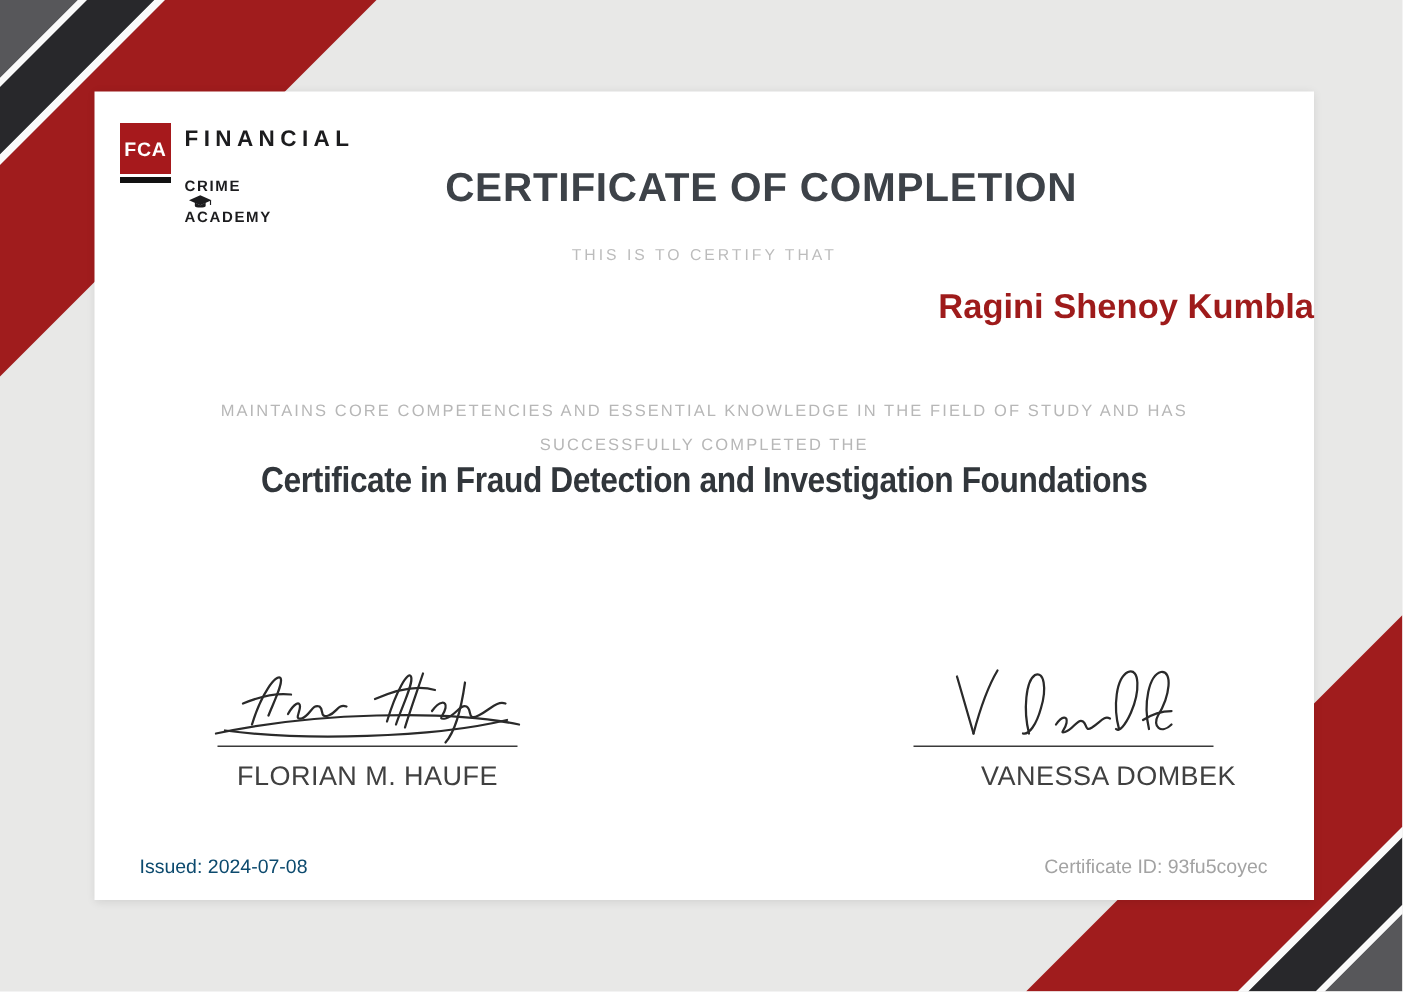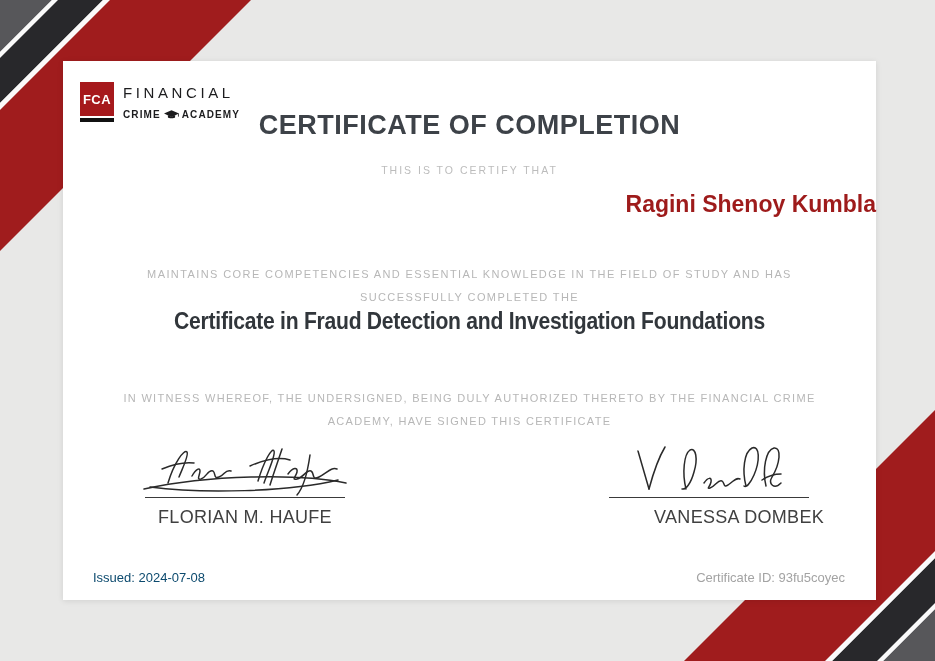--- a/index.html
+++ b/index.html
@@ -20,26 +20,26 @@
   
   .brand{position:absolute;left:17px;top:21px;display:flex;align-items:flex-start;}
   .fca-mark{width:34px;}
   .fca-box{
     width:34px;height:34px;background:#a6191c;color:#fff;
     display:flex;align-items:center;justify-content:center;
     font-size:13px;font-weight:bold;letter-spacing:.5px;
   }
   .fca-bar{width:34px;height:4px;background:#111;margin-top:2px;}
   .brand-text{margin-left:9px;padding-top:2px;}
-  .brand-line1{font-size:15px;font-weight:normal;color:#1c1c1e;letter-spacing:3.6px;}
-  .brand-line2{display:flex;align-items:flex-end;margin-top:8px;font-size:10px;font-weight:bold;color:#1c1c1e;letter-spacing:1.1px;}
+  .brand-line1{font-size:15px;font-weight:bold;color:#1c1c1e;letter-spacing:3.6px;}
+  .brand-line2{display:flex;align-items:flex-start;margin-top:18px;font-size:10px;font-weight:bold;color:#1c1c1e;letter-spacing:1.1px;flex-direction:column;}
   .cap-icon{width:15px;height:10px;margin:0 3px;}
   
   .ctr{position:absolute;left:0;width:100%;text-align:center;}
-  .cert-title{top:49px;font-size:27px;font-weight:bold;color:#3d4248;letter-spacing:.5px;}
+  .cert-title{top:49px;font-size:27px;font-weight:bold;color:#3d4248;letter-spacing:.5px;padding-left:38px;}
   .certify{top:103px;font-size:10.5px;color:#bcbcbc;letter-spacing:2px;}
   .recipient{top:130px;font-size:23px;font-weight:bold;color:#9e1b1b;text-align:right;}
   .bodytext{top:202px;font-size:11px;color:#b7b7b7;letter-spacing:1.4px;line-height:23px;}
   .course{top:246px;font-size:24px;font-weight:bold;color:#31363b;letter-spacing:-.3px;transform:scaleX(.88);transform-origin:center;white-space:nowrap;}
   .witness{top:326px;font-size:11px;color:#b7b7b7;letter-spacing:1.3px;line-height:23px;}
   
   .sig-col{position:absolute;top:372px;width:230px;text-align:center;}
   .sig-col.left{left:67px;}
   .sig-col.right{left:531px;text-align:right;}
   .sig-art{height:64px;position:relative;}
@@ -95,24 +95,20 @@
   <div class="ctr certify">THIS IS TO CERTIFY THAT</div>
   <div class="ctr recipient">Ragini Shenoy Kumbla</div>
 
   <div class="ctr bodytext">
     <div>MAINTAINS CORE COMPETENCIES AND ESSENTIAL KNOWLEDGE IN THE FIELD OF STUDY AND HAS</div>
     <div>SUCCESSFULLY COMPLETED THE</div>
   </div>
 
   <div class="ctr course">Certificate in Fraud Detection and Investigation Foundations</div>
 
-  <div class="ctr witness">
-    <div>IN WITNESS WHEREOF, THE UNDERSIGNED, BEING DULY AUTHORIZED THERETO BY THE FINANCIAL CRIME</div>
-    <div>ACADEMY, HAVE SIGNED THIS CERTIFICATE</div>
-  </div>
 
   <div class="sig-col left">
     <div class="sig-art">
       <svg width="214" height="64" viewBox="0 0 214 64" fill="none" aria-hidden="true">
         <g stroke="#2a2a2a" stroke-width="1.5" stroke-linecap="round" fill="none">
           <path d="M6,50 C70,36 160,34 208,44"></path>
           <path d="M200,41 C150,53 64,55 12,48"></path>
           <path d="M30,44 C36,24 46,10 49,13 C51,16 45,28 41,38"></path>
           <path d="M24,30 C36,25 48,23 56,24"></path>
           <path d="M54,37 C58,30 62,28 62,32 C62,36 58,41 63,40 C69,38 70,30 75,32 C78,34 75,40 81,38 C87,36 87,30 93,32"></path>

